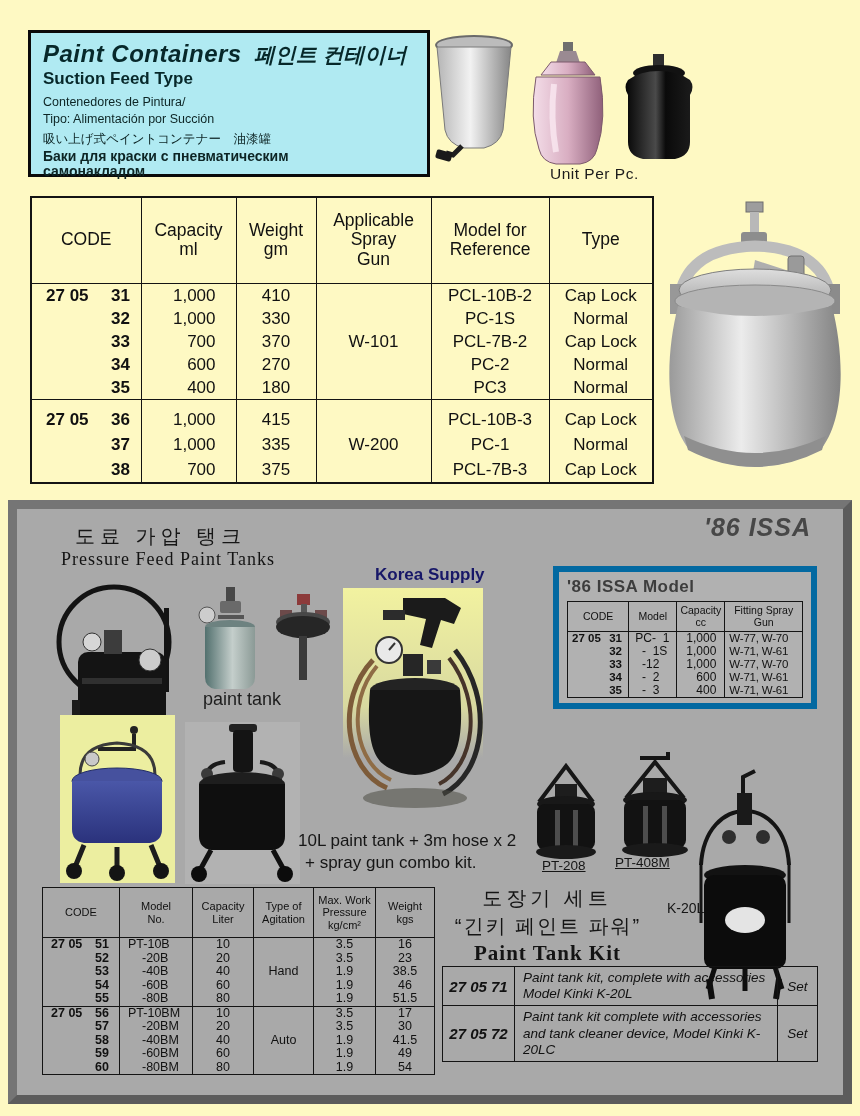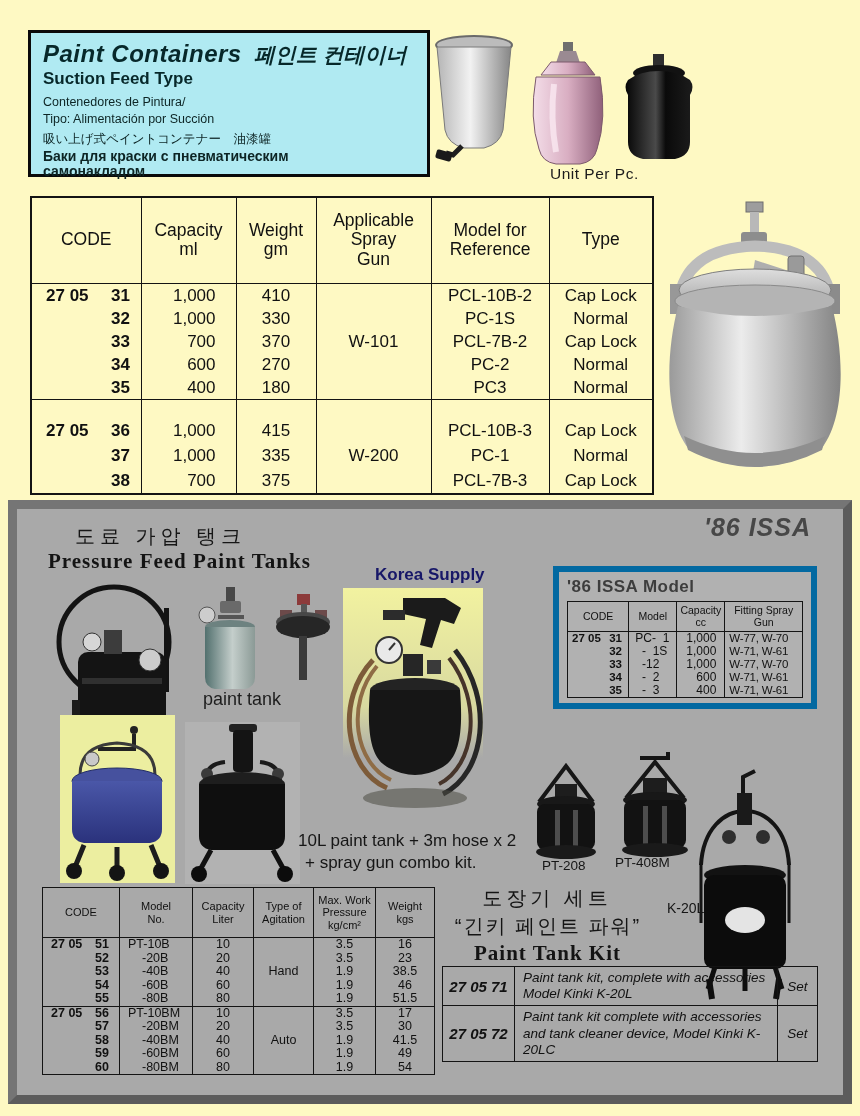--- a/index.html
+++ b/index.html
@@ -36,38 +36,38 @@
 
   
   #main-table { left:30px; top:196px; width:622px; font-size:17px; }
   #main-table thead th { height:86px; font-size:17.5px; }
   #main-table td { height:23px; line-height:23px; }
   #main-table td.c-code { text-align:left; padding-left:14px; font-weight:bold; }
   #main-table .pfx  { display:inline-block; width:56px; }
   #main-table .cnum { display:inline-block; width:28px; text-align:right; }
   #main-table td.c-cap { text-align:right; padding-right:20px; }
   #main-table tbody.g2 td { height:25px; line-height:25px; }
-  #main-table tbody.g2 tr.gfirst td { padding-top:18px; }
+  #main-table tbody.g2 tr.gfirst td { padding-top:7px; }
 
   
   .pic { line-height:0; }
 
   #unit-label { left:550px; top:165px; font-size:15.5px; color:#1c1c1c; letter-spacing:0.5px; }
 
   
   #issa-panel {
     left:8px; top:500px; width:844px; height:604px;
     background:#a9a9a9;
     border:9px solid; border-color:#757575 #5c5c5c #5c5c5c #757575;
   }
   #issa-panel > .abs {  }
 
   #issa-corner { right:32px; top:4px; font-size:25px; font-weight:bold; font-style:italic; color:#474747; letter-spacing:1px; }
   #sec-title-ko { left:58px; top:14px; font-size:20px; color:#161616; letter-spacing:5px; }
-  #sec-title-en { left:31px; top:40px; font-size:21px; font-weight:bold; font-family:"Liberation Serif", serif; color:#141414; letter-spacing:1px; }
+  #sec-title-en { left:44px; top:40px; font-size:18px; font-weight:normal; font-family:"Liberation Serif", serif; color:#141414; letter-spacing:1px; }
   #korea-supply { left:358px; top:56px; font-size:17px; font-weight:bold; color:#171768; }
   #paint-tank-label { left:186px; top:180px; font-size:18px; color:#1d1d1d; }
   .combo-caption { font-size:17px; color:#161616; }
 
   
   #issa-model-frame {
     left:536px; top:57px; width:264px; height:143px;
     background:#b1b1b1; border:6px solid #0369a1; padding:4px 8px 0 8px;
   }
   #issa-model-title { font-size:17px; font-weight:bold; color:#3d3d3d; letter-spacing:0.5px; margin-top:1px; }
@@ -91,21 +91,21 @@
   #agitation-table .pfx { display:inline-block; width:40px; }
   #agitation-table .cnum { display:inline-block; width:18px; text-align:right; }
   #agitation-table td.c-model { text-align:left; padding-left:8px; }
   #agitation-table td.c-model.sub { padding-left:22px; }
 
   
   #kit-title-ko { left:450px; top:376px; width:160px; text-align:center; font-size:20px; letter-spacing:4px; color:#141414; }
   #kit-title-quote { left:426px; top:404px; width:210px; text-align:center; font-size:20px; letter-spacing:2px; color:#141414; }
   #kit-title-en { left:443px; top:432px; width:175px; text-align:center; font-size:21px; font-weight:bold; font-family:"Liberation Serif", serif; color:#141414; letter-spacing:1px; }
   #k20l-label { left:650px; top:391px; font-size:14px; color:#161616; }
-  .tank-label { font-size:13.5px; color:#161616; }
+  .tank-label { font-size:13.5px; color:#161616;text-decoration:underline; }
 
   #kit-table { left:425px; top:457px; width:375px; font-size:13.5px; border-width:1.8px;font-style:italic; }
   #kit-table td { border-left-width:1.4px; border-right-width:1.4px; }
   #kit-table td.k-code { font-weight:bold; font-size:15px; }
   #kit-table td.k-desc { text-align:left; padding:3px 8px; line-height:1.2; }
   #kit-table tr + tr td { border-top:1.6px solid #141414; }
 </style>
 </head>
 <body>
 

